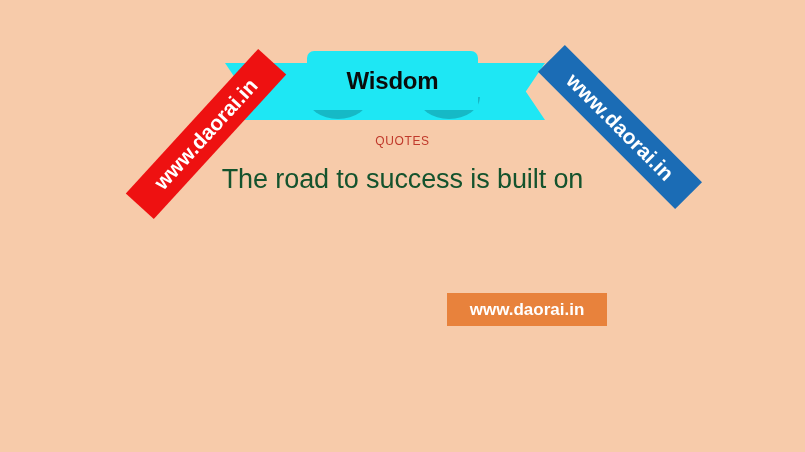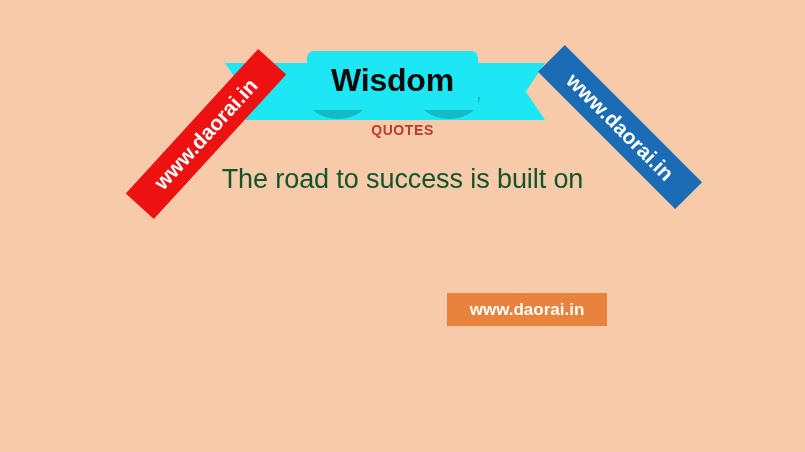--- a/index.html
+++ b/index.html
@@ -66,35 +66,35 @@
 
   .plaque-title {
     position: absolute;
     left: 307px;
     top: 51px;
     width: 171px;
     height: 59px;
     display: flex;
     align-items: center;
     justify-content: center;
-    font-size: 32px;
+    font-size: 24px;
     font-weight: 700;
     color: #0b0b0b;
     letter-spacing: -0.2px;
   }
 
   
   .quotes-label {
     position: absolute;
     left: 0;
-    top: 122px;
+    top: 134px;
     width: 805px;
     text-align: center;
-    font-size: 14px;
-    font-weight: 700;
+    font-size: 12px;
+    font-weight: 400;
     letter-spacing: 0.6px;
     color: #c0392b;
   }
 
   .quote-body {
     position: absolute;
     left: 0;
     top: 160px;
     width: 805px;
     text-align: center;

